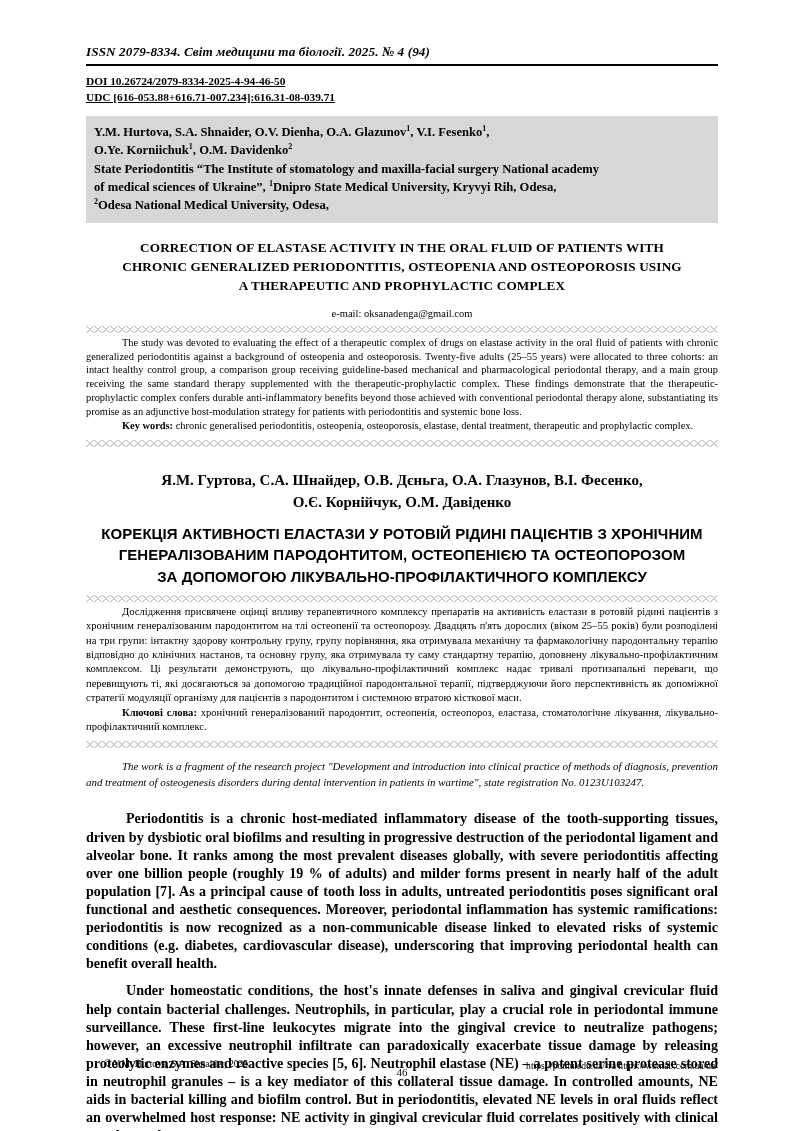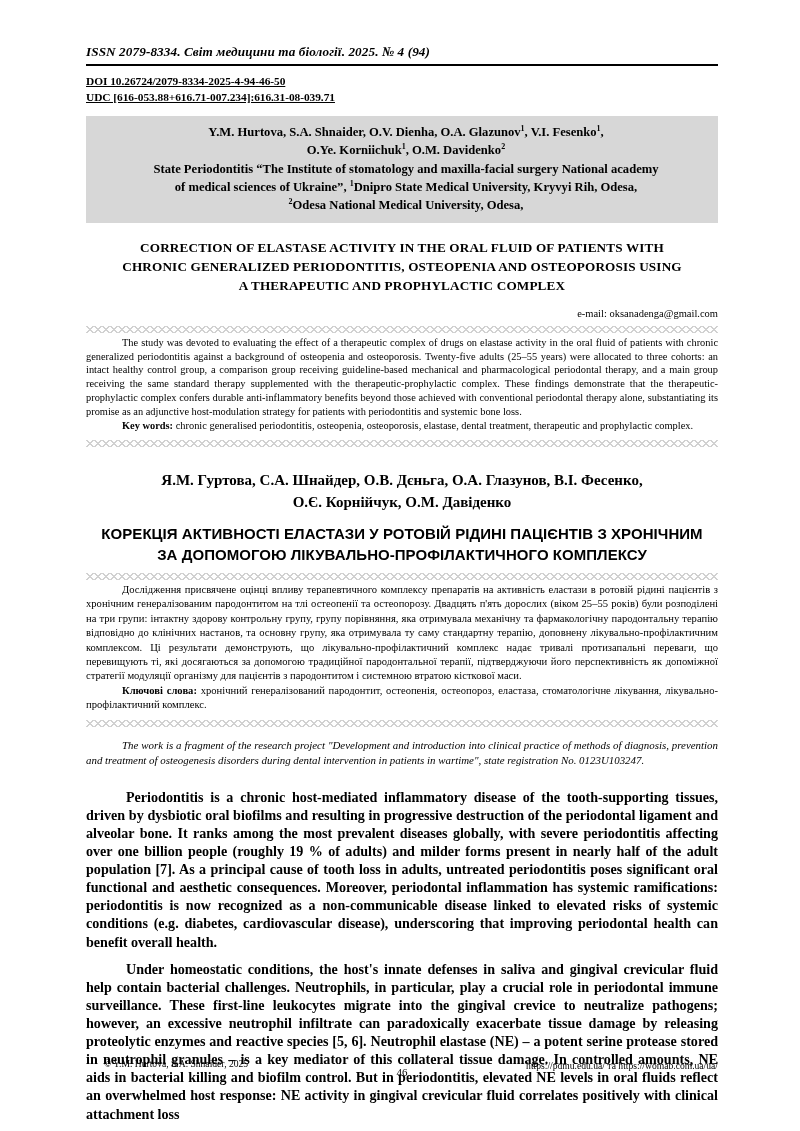--- a/index.html
+++ b/index.html
@@ -50,22 +50,21 @@
     font-size: 11.4px;
     line-height: 1.42;
     letter-spacing: -0.05px;
     margin-bottom: 11px;
     text-decoration: underline;
   }
 
   
   .authorbox {
     background: #d7d7d7;
-    padding: 7px 12px 8px 20px;
-    text-align: center;
+    padding: 7px 12px 8px 8px;
     font-weight: bold;
     font-size: 12.6px;
     line-height: 1.46;
     box-sizing: border-box;
   }
   .authorbox sup { font-size: 8px; vertical-align: super; line-height: 0; }
 
   
   .title {
     text-align: center;
@@ -79,21 +78,21 @@
   .title-ua {
     text-align: center;
     font-weight: bold;
     font-size: 15px;
     line-height: 1.45;
     letter-spacing: 0.05px;
     margin-top: 9px;
     font-family: "Liberation Sans", "DejaVu Sans", sans-serif;
   }
   .email {
-    text-align: right;
+    text-align: center;
     font-size: 10.5px;
     margin-top: 13px;
     margin-bottom: 0;
   }
 
   
   .wavy {
     height: 7px;
     margin: 7px 0 3px 0;
     background-repeat: repeat-x;
@@ -219,20 +218,21 @@
 
     <div class="wavy"></div>
 
     <div class="authors-ua">
       <div>Я.М. Гуртова, С.А. Шнайдер, О.В. Дєньга, О.А. Глазунов, В.І. Фесенко,</div>
       <div>О.Є. Корнійчук, О.М. Давіденко</div>
     </div>
 
     <div class="title-ua">
       <div>КОРЕКЦІЯ АКТИВНОСТІ ЕЛАСТАЗИ У РОТОВІЙ РІДИНІ ПАЦІЄНТІВ З ХРОНІЧНИМ</div>
+      <div>ГЕНЕРАЛІЗОВАНИМ ПАРОДОНТИТОМ, ОСТЕОПЕНІЄЮ ТА ОСТЕОПОРОЗОМ</div>
       <div>ЗА  ДОПОМОГОЮ ЛІКУВАЛЬНО-ПРОФІЛАКТИЧНОГО КОМПЛЕКСУ</div>
     </div>
 
     <div class="wavy"></div>
 
     <p class="abstract-ua">Дослідження присвячене оцінці впливу терапевтичного комплексу препаратів на активність еластази в ротовій рідині пацієнтів з хронічним генералізованим пародонтитом на тлі остеопенії та остеопорозу. Двадцять п'ять дорослих (віком 25–55 років) були розподілені на три групи: інтактну здорову контрольну групу, групу порівняння, яка отримувала механічну та фармакологічну пародонтальну терапію відповідно до клінічних настанов, та основну групу, яка отримувала ту саму стандартну терапію, доповнену лікувально-профілактичним комплексом. Ці результати демонструють, що лікувально-профілактичний комплекс надає тривалі протизапальні переваги, що перевищують ті, які досягаються за допомогою традиційної пародонтальної терапії, підтверджуючи його перспективність як допоміжної стратегії модуляції організму для пацієнтів з пародонтитом і системною втратою кісткової маси.</p>
     <p class="abstract-ua"><b>Ключові слова:</b><span> хронічний генералізований пародонтит, остеопенія, остеопороз, еластаза, стоматологічне лікування, лікувально-профілактичний комплекс.</span></p>
 
     <div class="wavy"></div>
 

